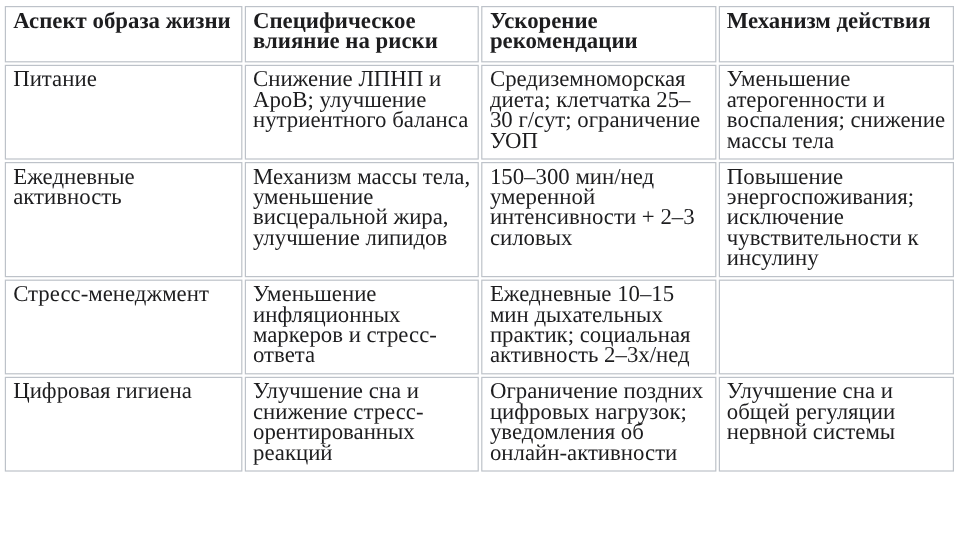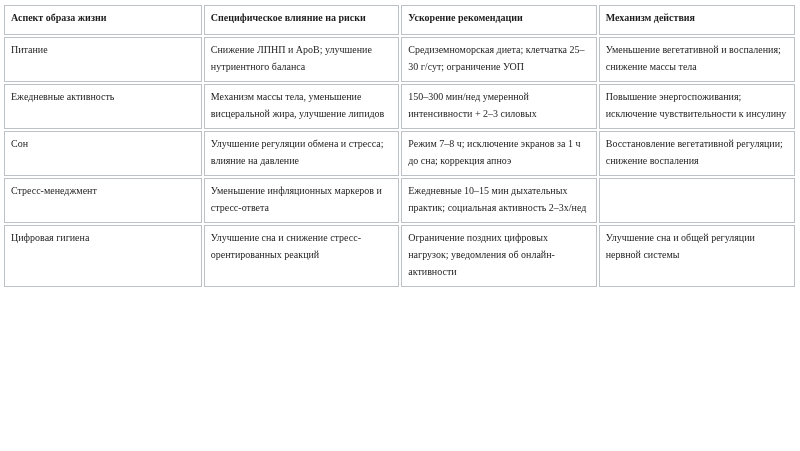--- a/index.html
+++ b/index.html
@@ -23,21 +23,21 @@
     border-spacing: 2px;
     background: #ffffff;
   }
   table.data-table th,
   table.data-table td {
     border: 1px solid #bdc2c9;
     vertical-align: top;
     text-align: left;
     padding: 3px 6px 6px 6px;
     font-family: "Liberation Serif", serif;
-    font-size: 10px;
+    font-size: 19px;
     line-height: 17px;
     color: #1d1d1f;
     word-wrap: break-word;
   }
   table.data-table th {
     font-weight: bold;
     padding-bottom: 8px;
   }
   col.c1 { width: 25.2%; }
   col.c2 { width: 24.9%; }
@@ -61,33 +61,27 @@
         <th>Специфическое влияние на риски</th>
         <th>Ускорение рекомендации</th>
         <th>Механизм действия</th>
       </tr>
     </thead>
     <tbody>
       <tr>
         <td>Питание</td>
         <td>Снижение ЛПНП и ApoB; улучшение нутриентного баланса</td>
         <td>Средиземноморская диета; клетчатка 25–30 г/сут; ограничение УОП</td>
-        <td>Уменьшение вегетативной и воспаления; снижение массы тела</td>
+        <td>Уменьшение атерогенности и воспаления; снижение массы тела</td>
       </tr>
       <tr>
         <td>Ежедневные активность</td>
         <td>Механизм массы тела, уменьшение висцеральной жира, улучшение липидов</td>
         <td>150–300 мин/нед умеренной интенсивности + 2–3 силовых</td>
         <td>Повышение энергоспоживания; исключение чувствительности к инсулину</td>
-      </tr>
-      <tr>
-        <td>Сон</td>
-        <td>Улучшение регуляции обмена и стресса; влияние на давление</td>
-        <td>Режим 7–8 ч; исключение экранов за 1 ч до сна; коррекция апноэ</td>
-        <td>Восстановление вегетативной регуляции; снижение воспаления</td>
       </tr>
       <tr>
         <td>Стресс-менеджмент</td>
         <td>Уменьшение инфляционных маркеров и стресс-ответа</td>
         <td>Ежедневные 10–15 мин дыхательных практик; социальная активность 2–3х/нед</td>
         <td></td>
       </tr>
       <tr>
         <td>Цифровая гигиена</td>
         <td>Улучшение сна и снижение стресс-орентированных реакций</td>

